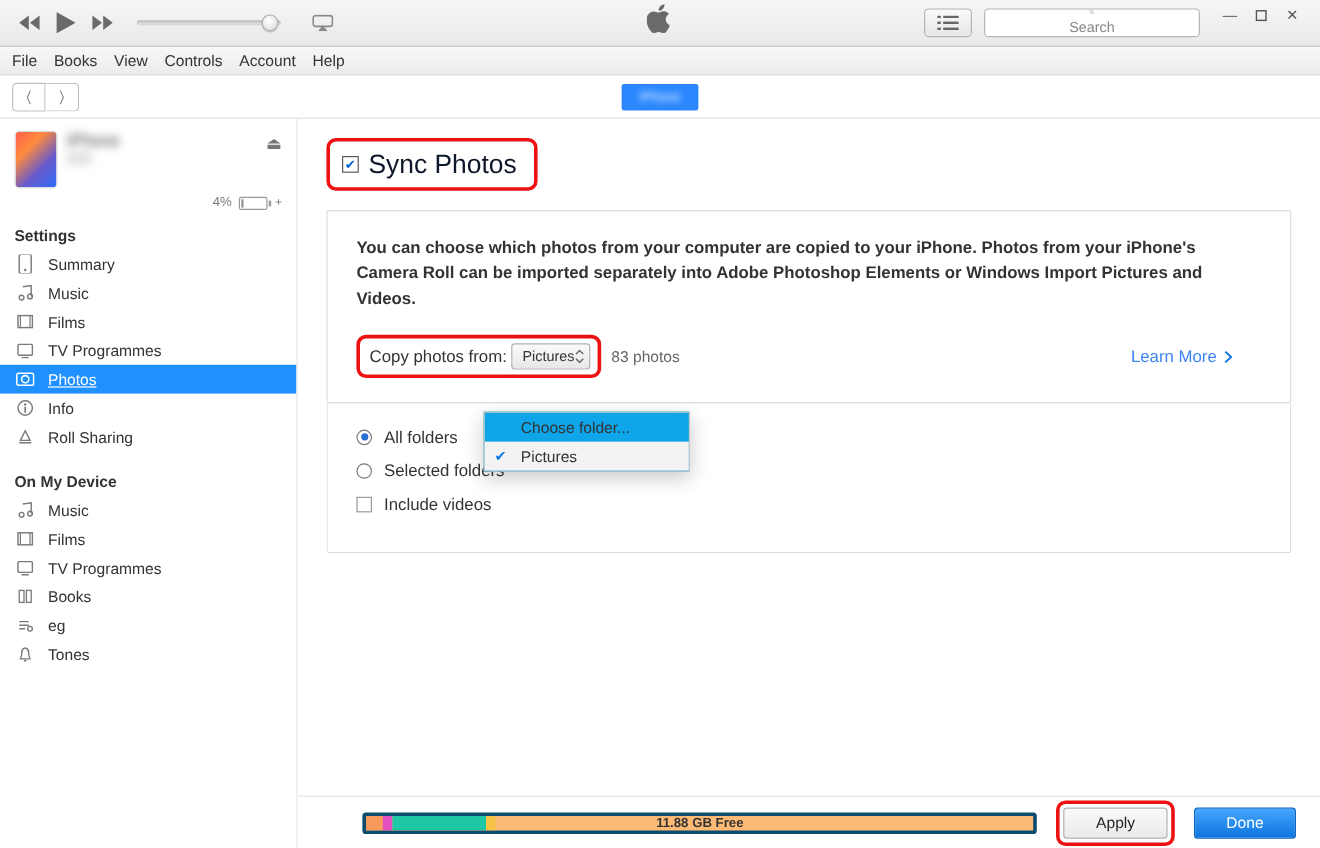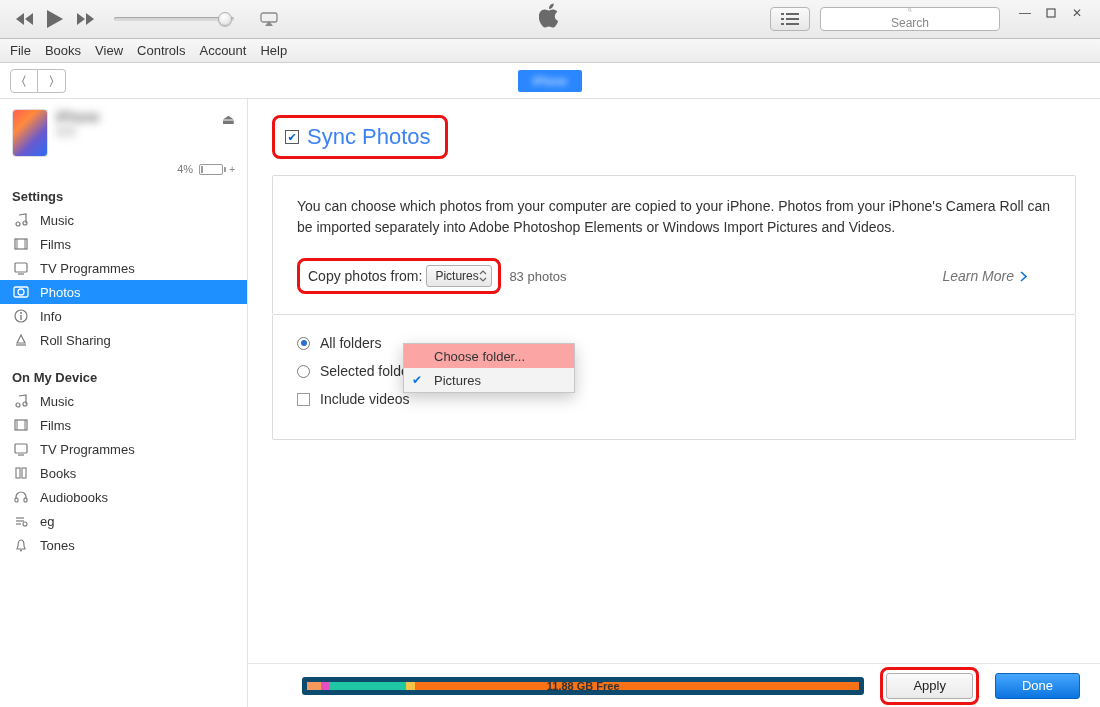--- a/index.html
+++ b/index.html
@@ -55,51 +55,51 @@
     .device-sub { font-size:12px; color:#888; filter: blur(4px); }
     .eject { margin-left:auto; color:#777; font-size:14px; padding-top:2px;}
     .battery-row { display:flex; justify-content:flex-end; padding: 0 12px 10px 0; gap:6px; align-items:center; color:#7a7a7a; font-size:11px;}
     .battery-icon { width:24px; height:11px; border:1px solid #9a9a9a; border-radius:2px; position:relative; display:inline-block;}
     .battery-icon::after { content:""; position:absolute; right:-4px; top:2px; width:2px; height:5px; background:#9a9a9a; border-radius:0 1px 1px 0;}
     .battery-fill { position:absolute; left:1px; top:1px; bottom:1px; width:2px; background:#9a9a9a;}
     .plus { font-size:10px; color:#888;}
 
     .sb-header { font-weight:700; font-size:13px; color:#333; padding: 4px 12px; }
     .sb-item { display:flex; align-items:center; gap:10px; height:24px; padding: 0 12px; font-size:13px; color:#333;}
-    .sb-item.selected { background:#1e90ff; color:#fff; }
+    .sb-item.selected { background:#1e90ff; color:#fff;text-decoration:underline; }
     .sb-item.selected .sb-ic { color:#fff; }
     .sb-ic { width:18px; height:18px; display:flex; align-items:center; justify-content:center; color:#7a7a7a;}
 
     .content { flex:1; position:relative; padding: 16px 24px; overflow:hidden;}
     .sync-title-wrap { display:inline-flex; align-items:center; gap:8px; border:3px solid #e11; border-radius:8px; padding: 6px 14px 6px 10px; }
     .sync-check { width:14px; height:14px; background:#fff; border:1px solid #5a5a5a; display:flex; align-items:center; justify-content:center; color:#0060cc; font-size:11px;}
-    .sync-title { font-size:22px; color:#3b82f6; }
+    .sync-title { font-size:22px; color:#0f172a; }
 
     .panel { border:1px solid #dcdcdc; border-radius:2px; margin-top:16px; padding: 20px 24px; font-size:14px; color:#333; position:relative;}
-    .desc { line-height:1.5; margin-bottom:20px;}
+    .desc { line-height:1.5; margin-bottom:20px;font-weight:bold;}
     .copy-row { display:flex; align-items:center; gap:0; position:relative;}
     .copy-label-wrap { border:3px solid #e11; border-radius:8px; padding:4px 6px 4px 8px; display:flex; align-items:center; gap:4px;}
     .dropdown { height:22px; min-width:66px; background:linear-gradient(to bottom,#fafafa,#e7e7e7); border:1px solid #b0b0b0; border-radius:3px; font-size:12px; display:flex; align-items:center; justify-content:space-between; padding: 0 4px 0 8px; color:#333;}
     .count { font-size:13px; color:#666; margin-left:8px;}
-    .learn { position:absolute; right:24px; color:#737373; font-size:14px; display:flex; align-items:center; gap:6px;font-style:italic;}
-
-    .flyout { position:absolute; left:436px; top:64px; width:172px; background:#fca5a5; border:1px solid #c6c6c6; box-shadow: 0 5px 16px rgba(0,0,0,.22); font-size:13px;}
+    .learn { position:absolute; right:24px; color:#3b82f6; font-size:14px; display:flex; align-items:center; gap:6px;}
+
+    .flyout { position:absolute; left:436px; top:64px; width:172px; background:#0ea5e9; border:1px solid #c6c6c6; box-shadow: 0 5px 16px rgba(0,0,0,.22); font-size:13px;}
     .fly-item { height:24px; display:flex; align-items:center; padding-left:30px; position:relative; color:#333;}
     .fly-item.sel { background:#f3f3f3;}
     .fly-check { position:absolute; left:8px; color:#0b74de; font-size:12px;}
 
     .panel2 { border:1px solid #dcdcdc; border-top:none; border-radius:0 0 2px 2px; padding: 20px 24px; font-size:14px; color:#333;}
     .radio-row, .chk-row { display:flex; align-items:center; gap:10px; margin-bottom:12px;}
     .radio-outer { width:13px; height:13px; border:1px solid #7a7a7a; border-radius:50%; display:flex; align-items:center; justify-content:center;}
     .radio-dot { width:6px; height:6px; border-radius:50%; background:#2a6fd0;}
     .chk-box { width:13px; height:13px; border:1px solid #9a9a9a; background:#fff;}
 
     
     .footer { position:absolute; left:248px; right:0; bottom:0; height:44px; background:#fff; border-top:1px solid #e4e4e4; display:flex; align-items:center; padding: 0 20px; gap:16px;}
-    .storage-bar { flex:1; height:18px; background:#f97316; border:5px solid #0c4a6e; border-radius:3px; position:relative; overflow:hidden;margin-left:34px;}
+    .storage-bar { flex:1; height:18px; background:#fdba74; border:3px solid #0c4a6e; border-radius:3px; position:relative; overflow:hidden;margin-left:34px;}
     .storage-seg { position:absolute; top:0; bottom:0;}
     .storage-label { position:absolute; left:50%; top:50%; transform:translate(-50%,-50%); font-size:11px; font-weight:600; color:#333;}
     .btn { height:24px; padding:12px 26px; border:1px solid #b0b0b0; border-radius:3px; background:linear-gradient(to bottom,#fafafa,#eaeaea); font-size:13px; color:#222; display:flex; align-items:center;}
     .btn.primary { background:linear-gradient(to bottom,#47a7ff,#0b74de); color:#fff; border-color:#0b64c4;}
     .apply-wrap { border:3px solid #e11; border-radius:8px; padding:3px;}
   </style>
 </head>
 <body>
 
 <div class="top-toolbar">
@@ -202,20 +202,29 @@
       <span>4%</span>
       <span class="battery-icon">
           <span class="battery-fill"></span>
         </span>
       <span class="plus">+</span>
     </div>
 
     <div class="sb-header">Settings</div>
     <div class="sb-item">
         <span class="sb-ic">
+          <svg width="14" height="16" viewBox="0 0 14 16">
+            <rect x="2" y="0" width="10" height="16" rx="1.5" fill="none" stroke="#7a7a7a" stroke-width="1.2"></rect>
+            <circle cx="7" cy="13" r="1" fill="#7a7a7a"></circle>
+          </svg>
+        </span>
+        <span>Summary</span>
+      </div>
+    <div class="sb-item">
+        <span class="sb-ic">
           <svg width="14" height="14" viewBox="0 0 14 14">
             <path d="M5 2 L12 1 V10" fill="none" stroke="#7a7a7a" stroke-width="1.2"></path>
             <circle cx="4" cy="11" r="2" fill="none" stroke="#7a7a7a" stroke-width="1.2"></circle>
             <circle cx="11" cy="10" r="2" fill="none" stroke="#7a7a7a" stroke-width="1.2"></circle>
           </svg>
         </span>
         <span>Music</span>
       </div>
     <div class="sb-item">
         <span class="sb-ic">
@@ -296,30 +305,20 @@
         <span>TV Programmes</span>
       </div>
     <div class="sb-item">
         <span class="sb-ic">
           <svg width="14" height="14" viewBox="0 0 14 14">
             <rect x="2" y="2" width="4" height="10" fill="none" stroke="#7a7a7a" stroke-width="1.1"></rect>
             <rect x="8" y="2" width="4" height="10" fill="none" stroke="#7a7a7a" stroke-width="1.1"></rect>
           </svg>
         </span>
         <span>Books</span>
-      </div>
-    <div class="sb-item">
-        <span class="sb-ic">
-          <svg width="14" height="14" viewBox="0 0 14 14">
-            <path d="M2 9 V7 a5 5 0 0 1 10 0 V9" fill="none" stroke="#7a7a7a" stroke-width="1.2"></path>
-            <rect x="1" y="8" width="3" height="4" rx="1" fill="none" stroke="#7a7a7a" stroke-width="1.1"></rect>
-            <rect x="10" y="8" width="3" height="4" rx="1" fill="none" stroke="#7a7a7a" stroke-width="1.1"></rect>
-          </svg>
-        </span>
-        <span>Audiobooks</span>
       </div>
     <div class="sb-item">
         <span class="sb-ic">
           <svg width="14" height="14" viewBox="0 0 14 14">
             <line x1="2" y1="4" x2="10" y2="4" stroke="#7a7a7a" stroke-width="1.2"></line>
             <line x1="2" y1="7" x2="10" y2="7" stroke="#7a7a7a" stroke-width="1.2"></line>
             <line x1="2" y1="10" x2="7" y2="10" stroke="#7a7a7a" stroke-width="1.2"></line>
             <circle cx="11" cy="10" r="2" fill="none" stroke="#7a7a7a" stroke-width="1.1"></circle>
           </svg>
         </span>

